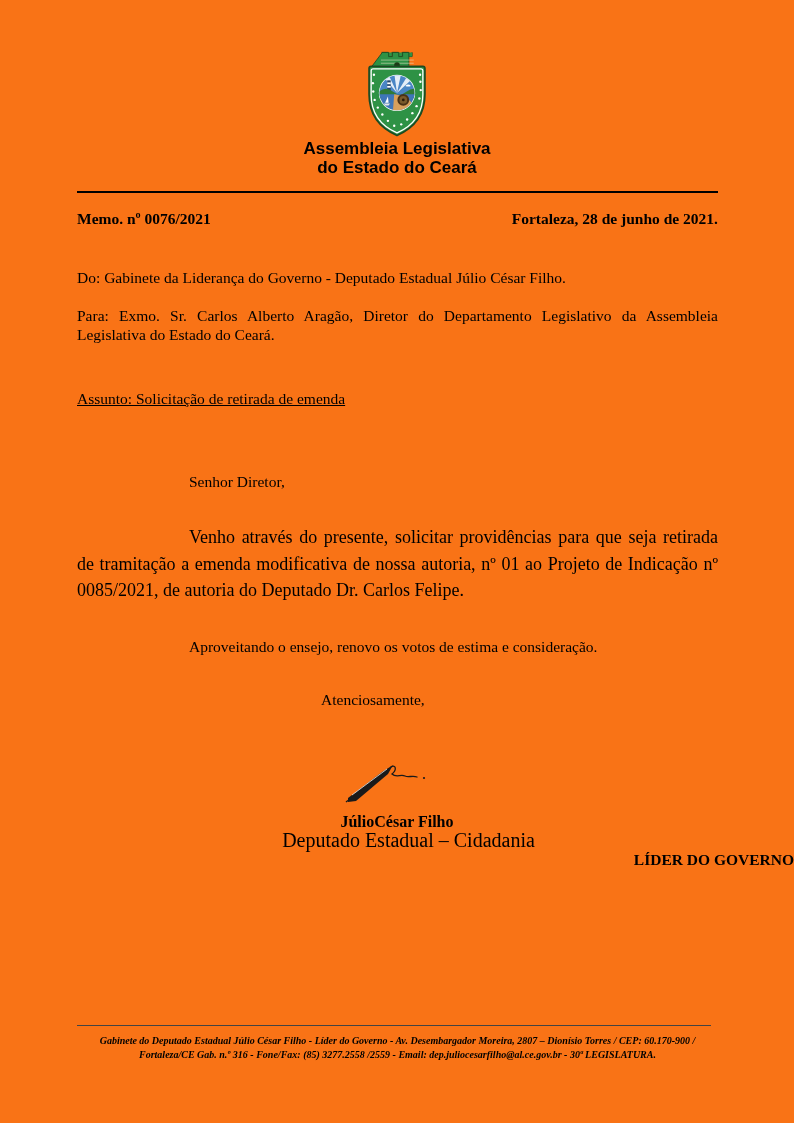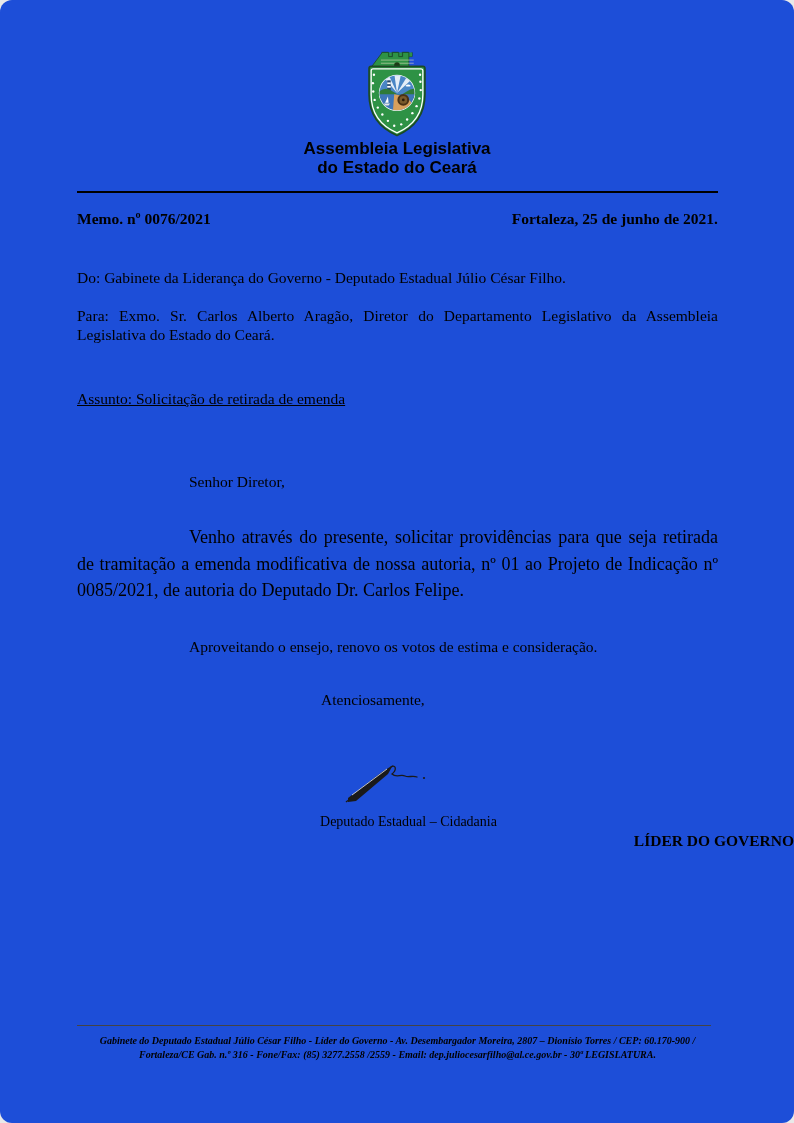--- a/index.html
+++ b/index.html
@@ -1,24 +1,23 @@
 <!DOCTYPE html>
 <html><head>
 <meta charset="utf-8">
 <style>
   html,body{margin:0;padding:0;background:#e9e9e9;}
   .page{
     position:relative;
     width:794px;height:1123px;
     margin:0 auto;
-    background:#1d4ed8;
+    background:#f97316;
     font-family:"Liberation Serif", serif;
     color:#000;
     overflow:hidden;
-    border-radius:12px;
   }
   .abs{position:absolute;}
   .content{left:77px;width:641px;align-items:flex-end;}
   .crest-wrap{top:51px;left:50%;transform:translateX(-50%);}
   .org-title{
     top:139px;left:0;width:100%;
     text-align:center;
     font-family:"Liberation Sans", sans-serif;
     font-weight:bold;font-size:17px;line-height:19px;
   }
@@ -34,21 +33,21 @@
   .salutation{top:472px;font-size:15.5px;line-height:19px;padding-left:112px;}
   .para-main{
     top:524px;font-size:18px;line-height:26.5px;
     text-align:justify;text-indent:112px;
   }
   .para-secondary{top:637px;font-size:15.5px;line-height:19px;padding-left:112px;}
   .closing{top:690px;font-size:15.5px;line-height:19px;padding-left:244px;}
   .signature-wrap{top:761px;left:344px;}
   .sig-block{top:812px;left:0;width:100%;text-align:center;line-height:19px;}
   .sig-name{font-weight:bold;font-size:16px;}
-  .sig-title{font-size:14px;padding-left:23px;}
+  .sig-title{font-size:20px;padding-left:23px;}
   .sig-role{font-weight:bold;font-size:15.5px;text-align:right;}
   .rule-footer{top:1025px;height:1px;background:#444;}
   .footer-text{
     top:1034px;text-align:center;
     font-style:italic;font-weight:bold;
     font-size:10px;line-height:14px;
   }
 </style>
 </head>
 <body>
@@ -123,21 +122,21 @@
 
   <div class="abs org-title">
     <div>Assembleia Legislativa</div>
     <div>do Estado do Ceará</div>
   </div>
 
   <div class="abs content rule-header"></div>
 
   <div class="abs content memo-row">
     <span>Memo. nº 0076/2021</span>
-    <span>Fortaleza, 25 de junho de 2021.</span>
+    <span>Fortaleza, 28 de junho de 2021.</span>
   </div>
 
   <div class="abs content to-block">Para: Exmo. Sr. Carlos Alberto Aragão, Diretor do Departamento Legislativo da Assembleia Legislativa do Estado do Ceará.</div>
 
   <div class="abs content from-line">Do: Gabinete da Liderança do Governo - Deputado Estadual Júlio César Filho.</div>
 
   <div class="abs content subject-line">
     <span>Assunto: Solicitação de retirada de emenda</span>
   </div>
 
@@ -153,20 +152,21 @@
     <svg width="86" height="44" viewBox="0 0 86 44">
       <path d="M4,37 L38,11 L49,4 L44,13 L12,40 L4,41 Z" fill="#1a1a1a"></path>
       <path d="M2,41 L41,12" stroke="#1a1a1a" stroke-width="1.4" fill="none"></path>
       <path d="M8,34 L43,8" stroke="#ffffff" stroke-width="0.8" fill="none" opacity="0.9"></path>
       <path d="M47,6 C52,3 53,9 48,13 C52,17 57,13 61,15 C65,17 68,14 73,16" stroke="#1a1a1a" stroke-width="1.3" fill="none" stroke-linecap="round"></path>
       <circle cx="80" cy="17" r="1.1" fill="#1a1a1a"></circle>
     </svg>
   </div>
 
   <div class="abs sig-block">
+    <div class="sig-name">JúlioCésar Filho</div>
     <div class="sig-title">Deputado Estadual – Cidadania</div>
     <div class="sig-role">LÍDER DO GOVERNO</div>
   </div>
 
   <div class="abs content rule-footer" style="width:634px;"></div>
 
   <div class="abs content footer-text">
     <div>Gabinete do Deputado Estadual Júlio César Filho - Líder do Governo  - Av. Desembargador Moreira, 2807 – Dionísio Torres / CEP: 60.170-900 /</div>
     <div>Fortaleza/CE  Gab. n.º 316 - Fone/Fax: (85) 3277.2558 /2559 -  Email: dep.juliocesarfilho@al.ce.gov.br - 30ª LEGISLATURA.</div>
   </div>

